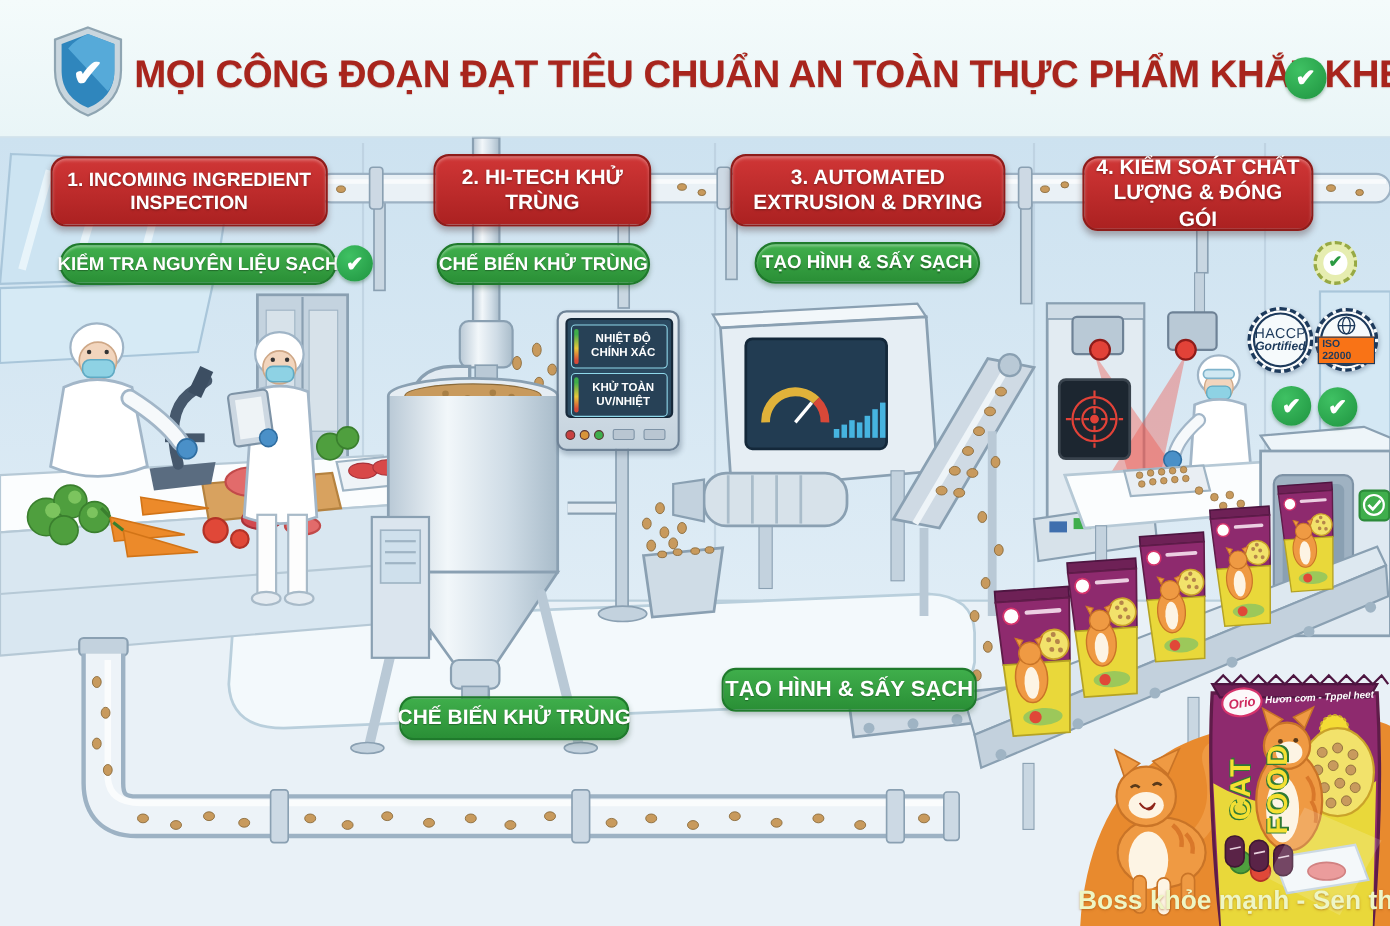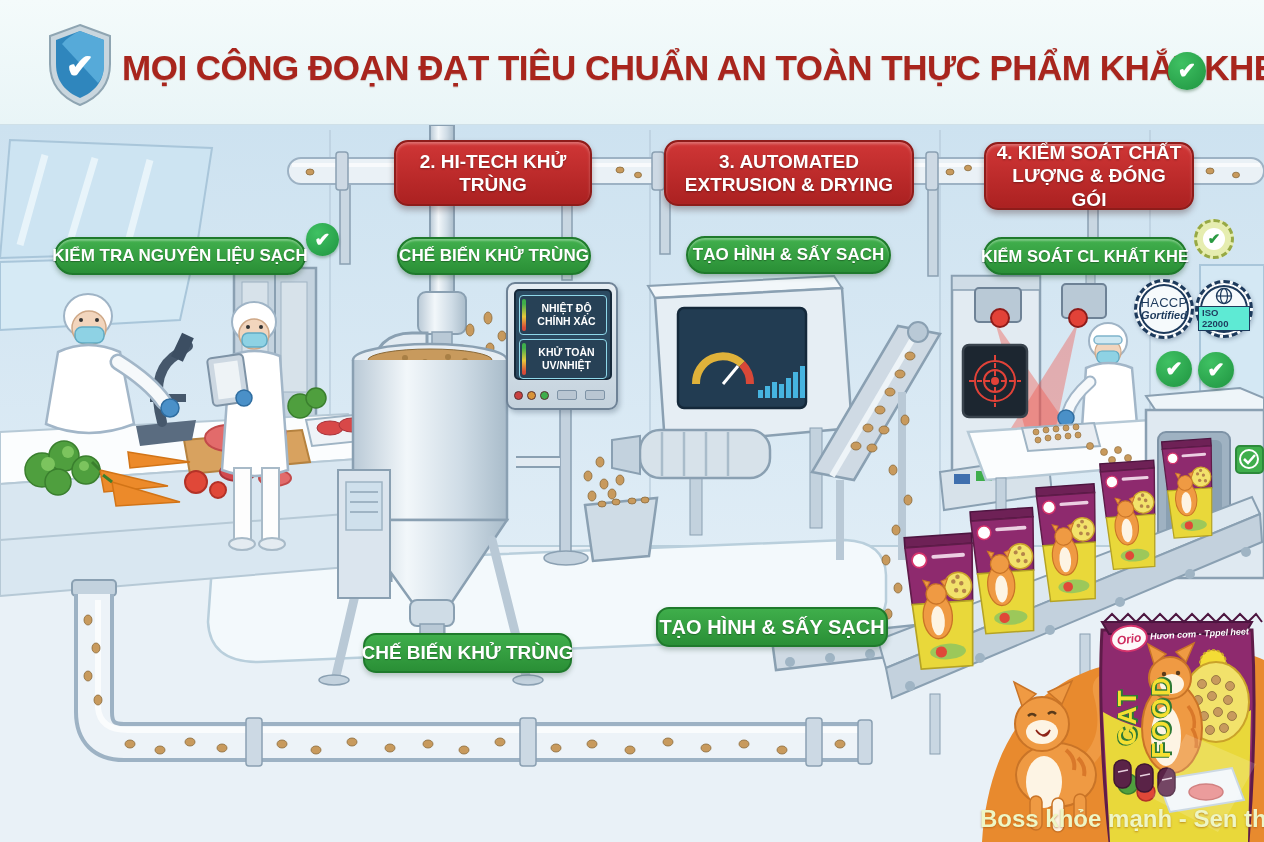--- a/index.html
+++ b/index.html
@@ -25,21 +25,21 @@
            border:2px solid #8e1c1a; border-radius:14px; color:#fff; font-weight:800;
            display:flex; align-items:center; justify-content:center; text-align:center;
            line-height:1.22; z-index:31; padding:4px 8px;
            box-shadow:0 4px 6px rgba(70,40,40,.35), inset 0 2px 3px rgba(255,255,255,.3);
            text-shadow:0 1px 2px rgba(0,0,0,.35); }
   .pill { background:linear-gradient(180deg,#41b04d,#2a8f36);
           border:2px solid #1f7a2c; border-radius:20px; color:#fff; font-weight:800;
           display:flex; align-items:center; justify-content:center; 
           z-index:31; white-space:nowrap;
           box-shadow:0 3px 5px rgba(40,80,45,.35), inset 0 2px 2px rgba(255,255,255,.3);
-          text-shadow:0 1px 1px rgba(0,0,0,.3);margin-top:16px; }
+          text-shadow:0 1px 1px rgba(0,0,0,.3); }
   .rosette { border-radius:50%; background:#e6edb0; border:3px dashed #97a944;
              display:flex; align-items:center; justify-content:center; z-index:32; }
   .rosette .in { width:22px; height:22px; border-radius:50%; background:#fff;
                  color:#2a9a42; font-weight:900; font-size:15px; line-height:22px; text-align:center; }
 
   
   .monitor { left:506px; top:282px; width:112px; height:128px; z-index:20;
              background:linear-gradient(180deg,#e6edf3,#c4d2dd); border:2px solid #6e8296; border-radius:9px;
              box-shadow:2px 3px 5px rgba(60,80,100,.3); }
   .monitor .screen { position:absolute; left:6px; top:5px; width:98px; height:91px;
@@ -58,21 +58,21 @@
                 border-radius:13px; color:#fff; font-weight:800; display:flex; align-items:center;
                 justify-content:center; white-space:nowrap; z-index:22;
                 text-shadow:0 1px 1px rgba(0,0,0,.3); box-shadow:0 3px 5px rgba(60,90,70,.3); }
 
   
   .cert { border-radius:50%; background:#f6fafc; border:3px dashed #1d3a5c; z-index:24;
           display:flex; flex-direction:column; align-items:center; justify-content:center;
           box-shadow:inset 0 0 0 2px #fff, inset 0 0 0 4px #1d3a5c, 1px 2px 4px rgba(40,60,90,.3); }
   .cert .t1 { font-size:13px; font-weight:400; color:#1d3a5c; letter-spacing:.3px; line-height:1; }
   .cert .t2 { font-size:11px; font-style:italic; font-weight:700; color:#1d3a5c; line-height:1.2; }
-  .cert .band { background:#5eead4; border:1px solid #1d3a5c; color:#1d3a5c; font-weight:900;
+  .cert .band { background:#f97316; border:1px solid #1d3a5c; color:#1d3a5c; font-weight:900;
                 font-size:9.5px; padding:1px 3px; line-height:1.1; margin-top:1px; }
 
   
   .orio { left:1110px; top:625px; width:38px; height:27px; border-radius:50%; background:#fdf8fa;
           border:2px solid #d6336c; color:#cf2a5e; font-style:italic; font-weight:900; font-size:12px;
           display:flex; align-items:center; justify-content:center; transform:rotate(-8deg); z-index:26; }
   .bag-script { left:1150px; top:629px; width:92px; z-index:26; color:#fff; font-style:italic;
                 font-weight:700; font-size:9px; transform:rotate(-3deg); white-space:nowrap; }
   .catfood { left:1064px; top:700px; width:126px; height:34px; z-index:26;
              transform:rotate(-90deg); color:#f5e032; font-weight:900; font-size:26px;
@@ -594,29 +594,29 @@
 <svg class="abs shield" width="76" height="86" viewBox="0 0 76 86">
   <path d="M38,3 L68,14 V42 C68,64 55,76 38,83 C21,76 8,64 8,42 V14 Z" fill="#c9d6de" stroke="#8fa5b2" stroke-width="2"></path>
   <path d="M38,9 L62,18 V42 C62,60 52,70 38,76 C24,70 14,60 14,42 V18 Z" fill="#2f86bd"></path>
   <path d="M38,9 L62,18 V42 C62,50 60,56 56,61 L20,22 C25,16 31,12 38,9 Z" fill="#5db0de" opacity=".85"></path>
   <text x="38" y="56" text-anchor="middle" font-size="34" font-weight="bold" fill="#fff" font-family="Liberation Sans, sans-serif">✔</text>
 </svg>
 
 <div class="abs title">MỌI CÔNG ĐOẠN ĐẠT TIÊU CHUẨN AN TOÀN THỰC PHẨM KHẮT KHE</div>
 <div class="abs check-circle" style="left:1168px;top:52px;width:38px;height:38px;font-size:22px;">✔</div>
 
+<div class="abs badge" style="left:46px;top:142px;width:252px;height:64px;font-size:17.5px;">1. INCOMING INGREDIENT INSPECTION</div>
 <div class="abs badge" style="left:394px;top:140px;width:198px;height:66px;font-size:19px;">2. HI-TECH KHỬ TRÙNG</div>
 <div class="abs badge" style="left:664px;top:140px;width:250px;height:66px;font-size:19px;">3. AUTOMATED EXTRUSION &amp; DRYING</div>
 <div class="abs badge" style="left:984px;top:142px;width:210px;height:68px;font-size:19px;">4. KIỂM SOÁT CHẤT LƯỢNG &amp; ĐÓNG GÓI</div>
 
 <div class="abs pill" style="left:54px;top:221px;width:252px;height:38px;font-size:17px;">KIỂM TRA NGUYÊN LIỆU SẠCH</div>
 <div class="abs check-circle" style="left:306px;top:223px;width:33px;height:33px;font-size:19px;">✔</div>
 <div class="abs pill" style="left:397px;top:221px;width:194px;height:38px;font-size:17px;">CHẾ BIẾN KHỬ TRÙNG</div>
 <div class="abs pill" style="left:686px;top:220px;width:205px;height:38px;font-size:17px;">TẠO HÌNH &amp; SẤY SẠCH</div>
-<div class="abs pill" style="left:983px;top:221px;width:204px;height:38px;font-size:16.5px;">KIỂM SOÁT CL KHẤT KHE</div>
 <div class="abs rosette" style="left:1194px;top:219px;width:40px;height:40px;">
   <div class="in">✔</div>
 </div>
 
 <div class="abs monitor">
   <div class="screen">
     <div class="mlabel">
       <div class="bar"></div>
       <div class="txt">NHIỆT ĐỘ CHÍNH XÁC</div>
     </div>

